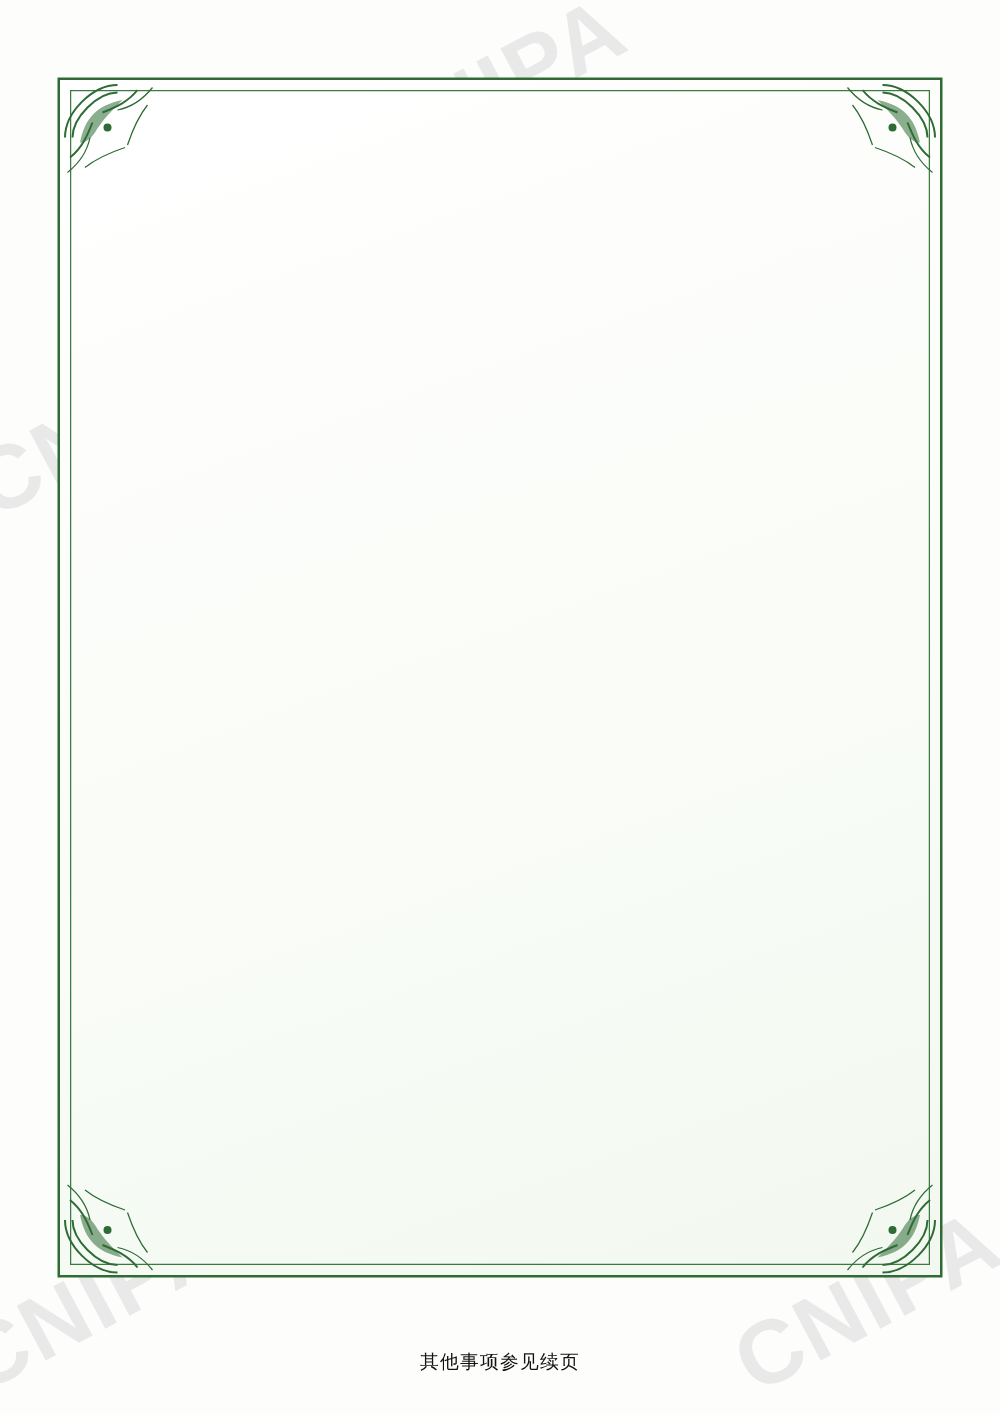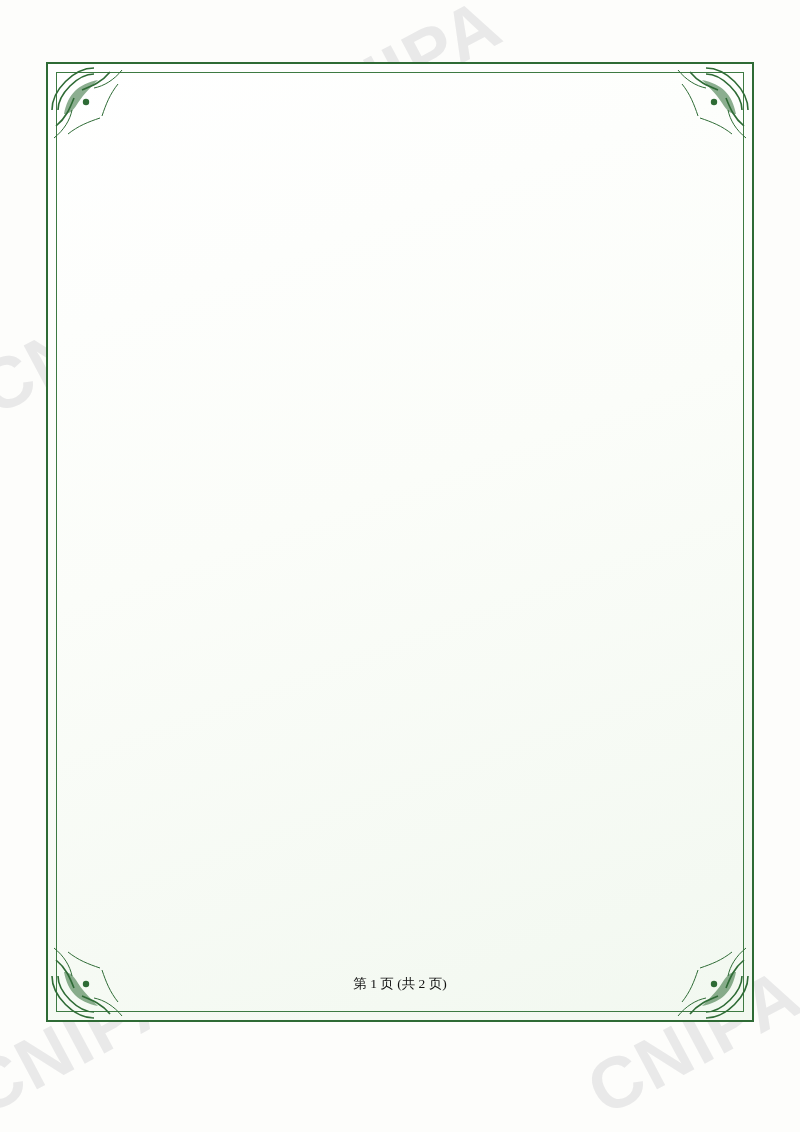--- a/index.html
+++ b/index.html
@@ -654,16 +654,16 @@
       <defs>
         <path id="sealArc" d="M 88 88 m -60 0 a 60 60 0 1 1 120 0"></path>
       </defs>
       <text font-family="'Liberation Serif', serif" font-size="19" font-weight="bold" fill="#c01a1a" letter-spacing="7">
         <textPath href="#sealArc" startOffset="7%">国家知识产权局</textPath>
       </text>
     </svg>
     <div class="seal-date">2023年07月18日</div>
   </div>
 
-  <div class="page-num">第 1 页 (共 2 页)</div>
-
+
+  <div class="footer-note">其他事项参见续页</div>
 
 </div>
 
 </body></html>

